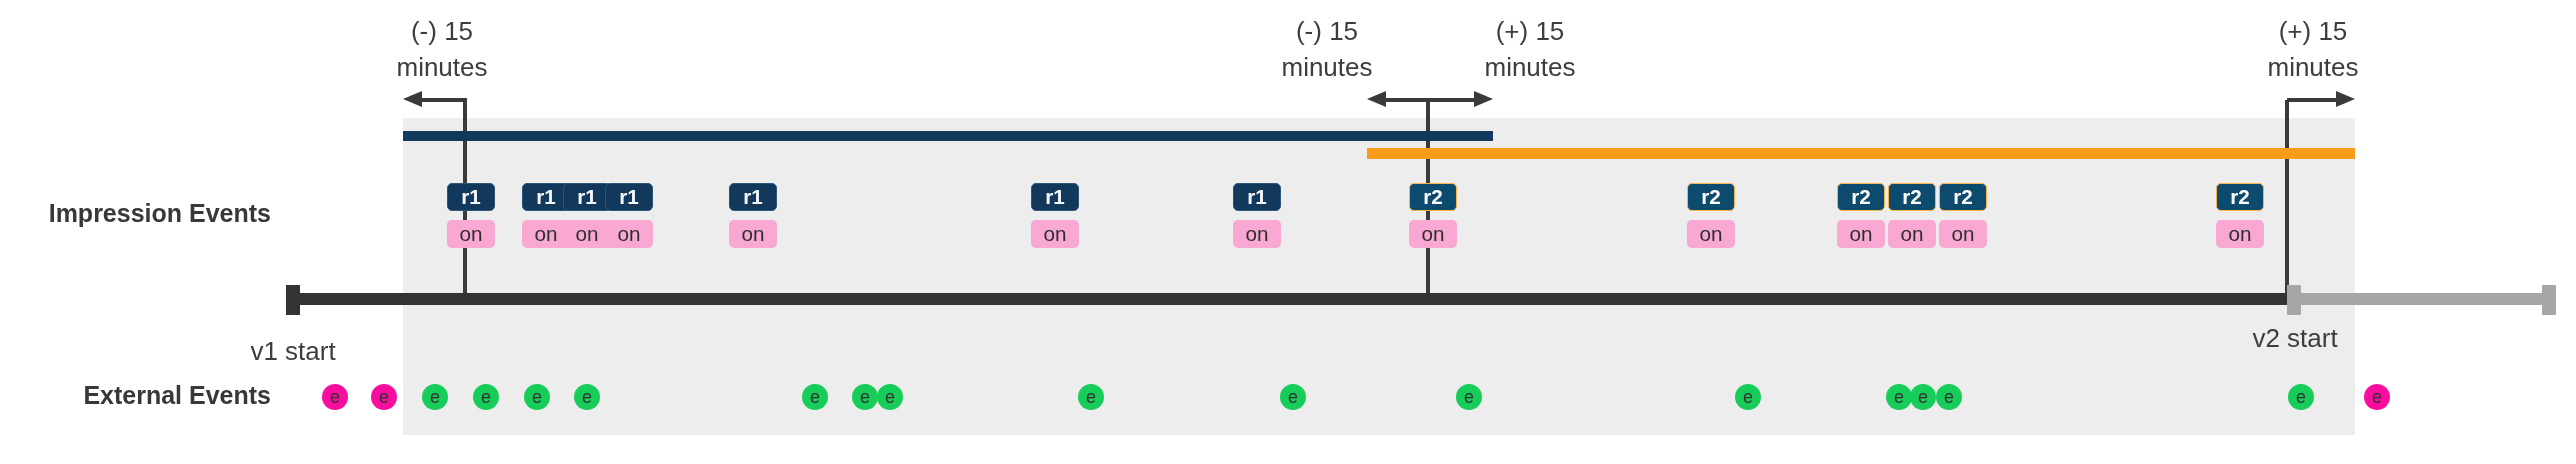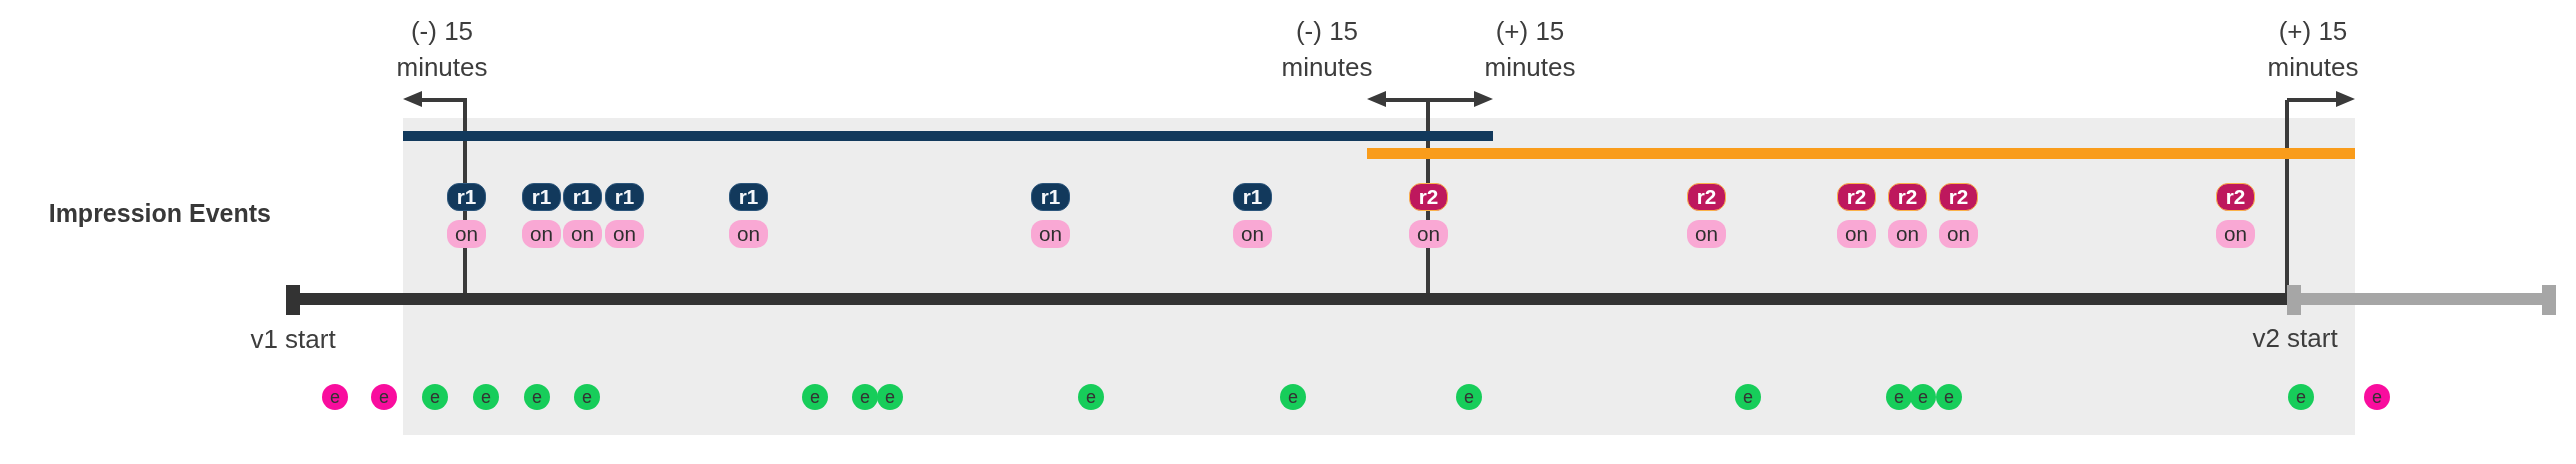--- a/index.html
+++ b/index.html
@@ -11,24 +11,24 @@
   .bar{z-index:3;}
   .tl{z-index:4;}
   .ev{z-index:5;}
   .arrowpart{z-index:6;}
   .anno{position:absolute;top:13px;transform:translateX(-50%);text-align:center;
         font-size:26px;line-height:36px;font-weight:500;color:#3D3D3D;z-index:7;white-space:nowrap;}
   .rowlabel{position:absolute;left:0;width:271px;text-align:right;font-size:25px;
         font-weight:600;color:#383838;z-index:7;white-space:nowrap;}
   .tlabel{position:absolute;transform:translateX(-50%);font-size:26px;font-weight:500;
         color:#3D3D3D;z-index:7;white-space:nowrap;}
-  .badge{position:absolute;width:39px;height:28px;box-sizing:border-box;display:flex;
-        align-items:center;justify-content:center;font-size:20.7px;border-radius:12px;}
+  .badge{position:absolute;width:48px;height:28px;box-sizing:border-box;display:flex;
+        align-items:center;justify-content:center;font-size:20.7px;border-radius:5px;}
   .r-r1{background:#12395C;color:#F5F7FA;border:1.9px solid #2C567C;font-weight:bold;}
-  .r-r2{background:#be185d;color:#FFFFFF;border:1.9px solid #FBB34A;font-weight:bold;}
+  .r-r2{background:#0c4a6e;color:#FFFFFF;border:1.9px solid #FBB34A;font-weight:bold;}
   .onb{background:#f9a8d4;color:#2E2E2E;}
   .dot{position:absolute;width:26px;height:26px;border-radius:50%;display:flex;align-items:center;
         justify-content:center;font-size:18px;font-weight:500;color:#333333;}
 </style>
 </head>
 <body>
 
 <div id="canvas">
 
   <div class="anno" id="anno-0" style="left: 442px;">
@@ -42,22 +42,23 @@
   <div class="anno" id="anno-2" style="left: 1530px;">
     <div>(+) 15</div>
     <div>minutes</div>
   </div>
   <div class="anno" id="anno-3" style="left: 2313px;">
     <div>(+) 15</div>
     <div>minutes</div>
   </div>
 
   <div class="rowlabel" style="top:199px;">Impression Events</div>
+  <div class="rowlabel" style="top:381px;">External Events</div>
 
-  <div class="tlabel" id="v1-label" style="left: 293px; top: 324px;">v1 start</div>
+  <div class="tlabel" id="v1-label" style="left: 293px; top: 336px;">v1 start</div>
   <div class="tlabel" id="v2-label" style="left: 2295px; top: 323px;">v2 start</div>
 
 <div class="abs panel" style="left: 403px; top: 118px; width: 1952px; height: 317px; background: rgb(237, 237, 237);"></div>
     <div class="abs vline" style="left: 463px; top: 100px; width: 3.8px; height: 199px; background: rgb(58, 58, 58);"></div>
     <div class="abs vline" style="left: 1426px; top: 100px; width: 3.8px; height: 199px; background: rgb(58, 58, 58);"></div>
     <div class="abs vline" style="left: 2285px; top: 100px; width: 3.8px; height: 199px; background: rgb(58, 58, 58);"></div>
     <div class="abs bar" style="left: 403px; top: 131px; width: 1090px; height: 10.3px; background: rgb(18, 57, 92);"></div>
     <div class="abs bar" style="left: 1367px; top: 148px; width: 988px; height: 11.3px; background: rgb(249, 156, 27);"></div>
     <div class="abs arrowpart" style="left: 416px; top: 98px; width: 51px; height: 3.8px; background: rgb(58, 58, 58);"></div>
     <div class="abs arrowpart" style="left: 403px; top: 91px; width: 0px; height: 0px; border-top: 8.5px solid transparent; border-bottom: 8.5px solid transparent; border-right: 19px solid rgb(58, 58, 58);"></div>

